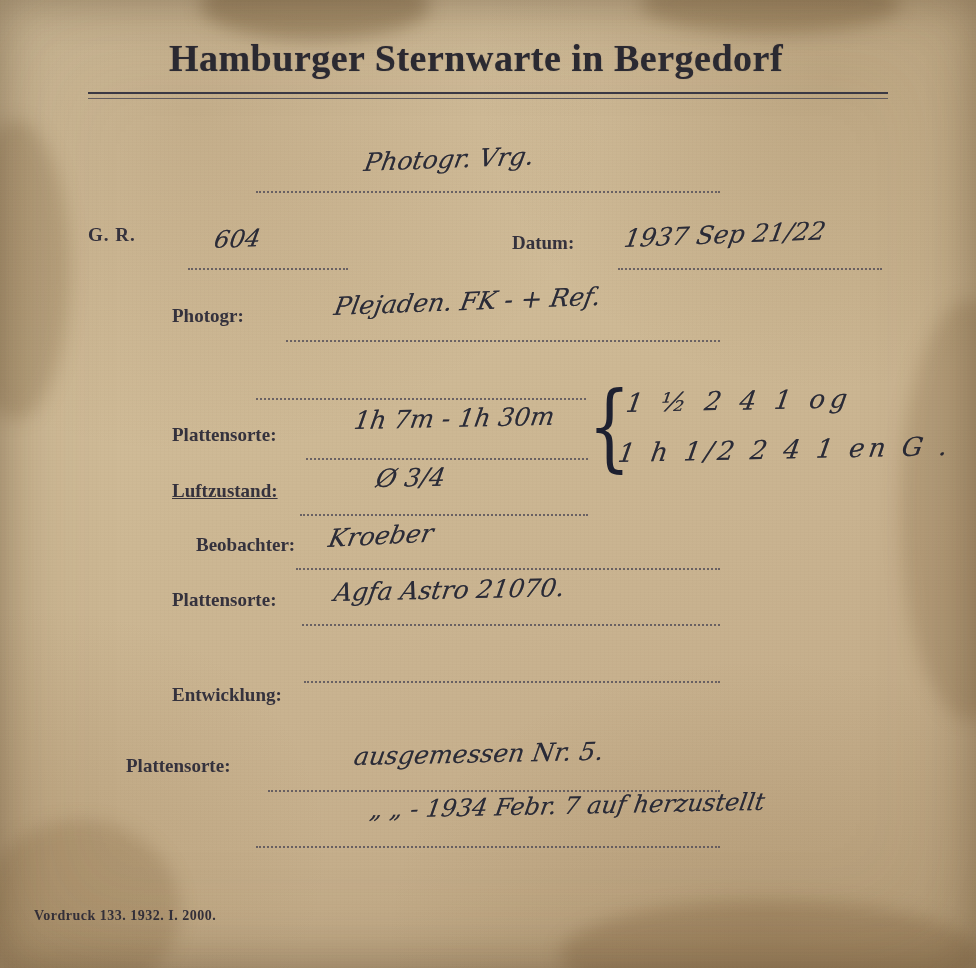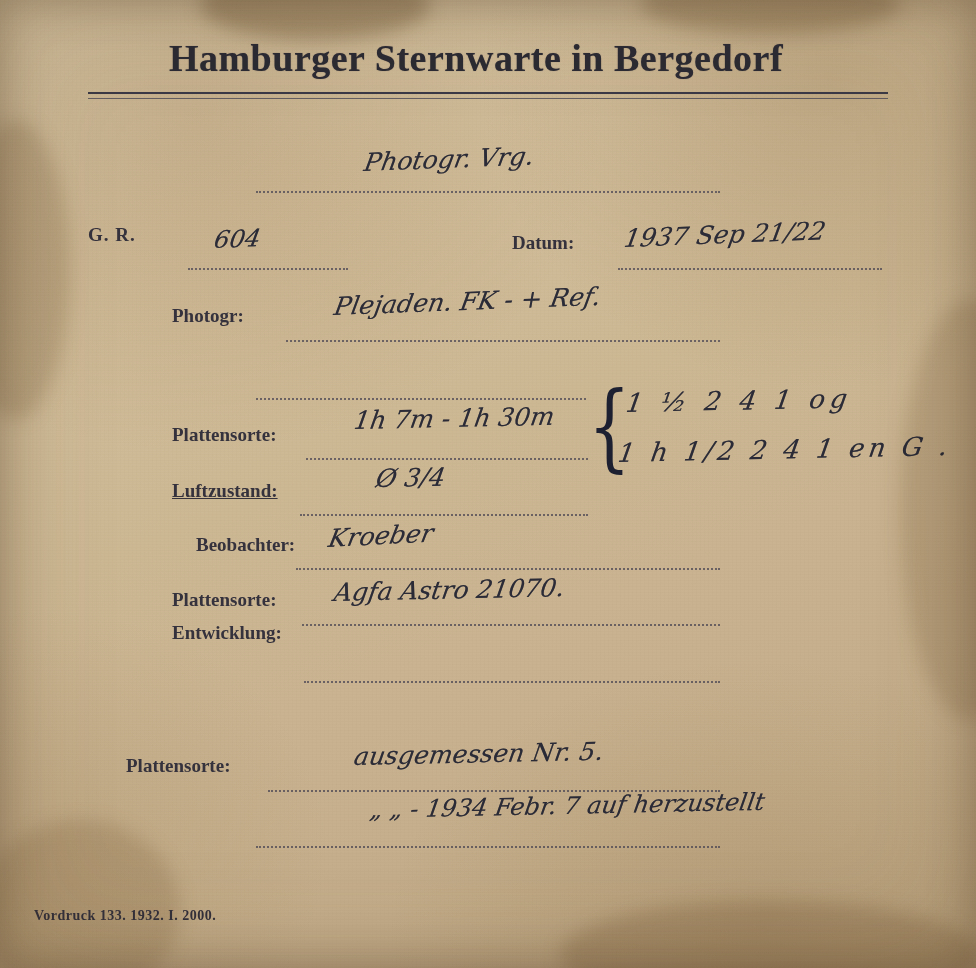--- a/index.html
+++ b/index.html
@@ -225,21 +225,21 @@
     <div class="hand ink" style="left:326px;top:524px;font-size:25px;">
       <span class="slant3">Kroeber</span>
     </div>
 
     <div class="label" style="left:172px;top:589px;">Plattensorte:</div>
     <div class="dots" style="left:302px;top:608px;width:418px;"></div>
     <div class="hand ink" style="left:332px;top:578px;font-size:25px;">
       <span class="slant2">Agfa Astro 21070.</span>
     </div>
 
-    <div class="label" style="left:172px;top:622px;">Entwicklung:</div>
+    <div class="label" style="left:172px;top:684px;">Entwicklung:</div>
     <div class="dots" style="left:304px;top:665px;width:416px;"></div>
     <div class="hand ink" style="left:336px;top:636px;font-size:25px;">
       <span class="slant2"></span>
     </div>
 
     <div class="label" style="left:126px;top:755px;">Plattensorte:</div>
     <div class="dots" style="left:268px;top:774px;width:452px;"></div>
     <div class="hand ink" style="left:352px;top:742px;font-size:25px;">
       <span class="slant2">ausgemessen Nr. 5.</span>
     </div>

